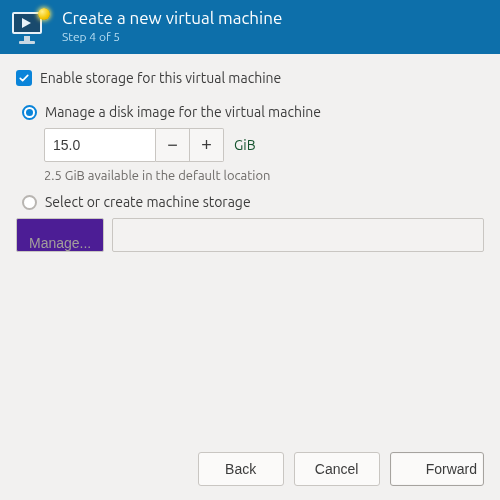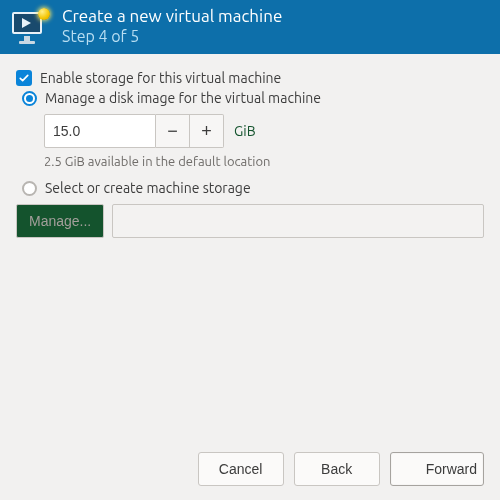--- a/index.html
+++ b/index.html
@@ -64,34 +64,34 @@
     box-shadow: 0 0 4px 1px rgba(255,235,100,0.9);
   }
   .header-text { display: flex; flex-direction: column; line-height: 1.2; }
   .header-title {
     font-size: 17px;
     font-weight: 400;
     color: #ffffff;
     font-family: Ubuntu, "Segoe UI", Arial, sans-serif;
   }
   .header-step {
-    font-size: 16px;
+    font-size: 12px;
     color: #b8def2;
     margin-top: 1px;
   }
 
   
   .content {
     padding: 16px 16px 0 16px;
   }
 
   .row { display: flex; align-items: center; }
 
   
-  .check-row { margin-bottom: 4px; }
+  .check-row { margin-bottom: 18px; }
   .checkbox {
     width: 16px; height: 16px;
     border-radius: 3px;
     background: #0a84d9;
     display: inline-flex;
     align-items: center; justify-content: center;
     margin-right: 8px;
   }
   .checkbox svg { width: 12px; height: 12px; }
 
@@ -151,23 +151,23 @@
   }
 
   
   .custom-row {
     display: flex; align-items: stretch;
     margin-top: 8px;
     gap: 8px;
   }
   .btn-manage {
     height: 34px;
-    padding: 8px 12px;
-    border: 1px solid #c9c6c2;
-    background: #14532d;
+    padding: 16px 12px;
+    border: 1px solid #c9c6c2;
+    background: #4c1d95;
     color: #a39f9b;
     font-size: 14px;
     border-radius: 2px;
     cursor: default;
   }
   .path-input {
     flex: 1;
     height: 34px;
     border: 1px solid #c9c6c2;
     background: #f3f2f1;
@@ -250,16 +250,16 @@
   </div>
 
   <div class="custom-row">
     <button class="btn-manage" disabled="">Manage...</button>
     <input class="path-input" type="text" disabled="" value="" style="">
   </div>
 
 </div>
 
 <div class="footer">
+  <button class="dlg-btn">Back</button>
   <button class="dlg-btn">Cancel</button>
-  <button class="dlg-btn">Back</button>
   <button class="dlg-btn primary">Forward</button>
 </div>
 
 </body></html>

